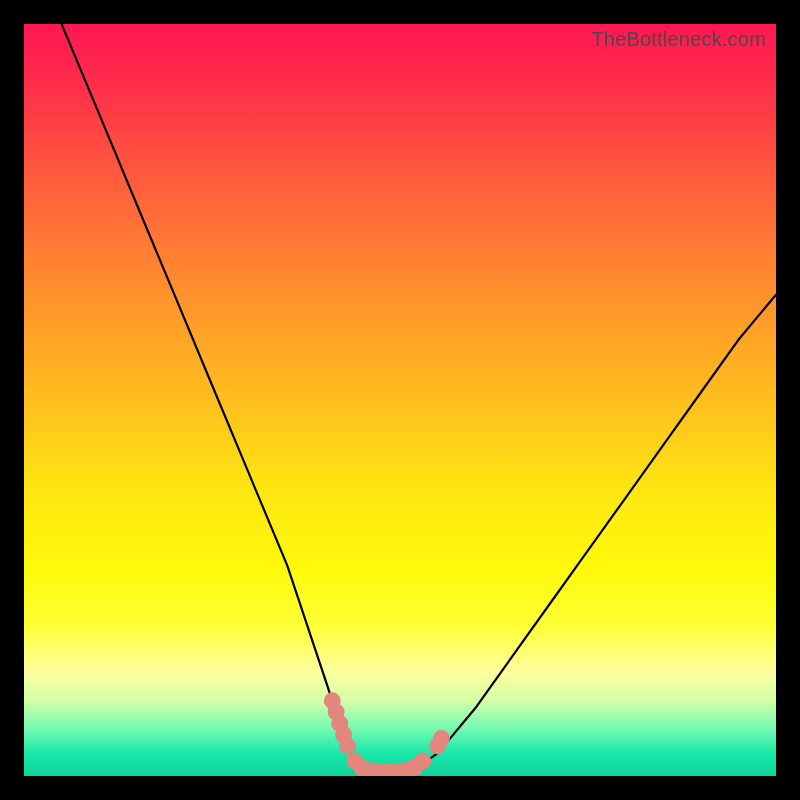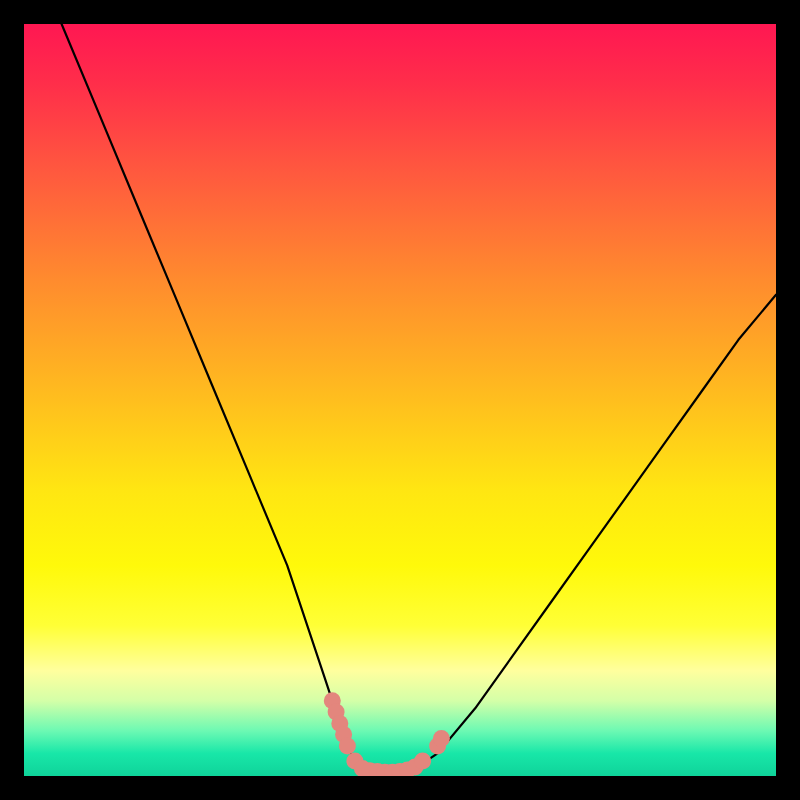--- a/index.html
+++ b/index.html
@@ -83,14 +83,15 @@
           <circle cx="368.5" cy="748.2" r="8.5" fill="#e3867d"></circle>
           <circle cx="376.0" cy="747.5" r="8.5" fill="#e3867d"></circle>
           <circle cx="383.5" cy="746.0" r="8.5" fill="#e3867d"></circle>
           <circle cx="391.0" cy="743.0" r="8.5" fill="#e3867d"></circle>
           <circle cx="398.6" cy="737.0" r="8.5" fill="#e3867d"></circle>
           <circle cx="413.6" cy="721.9" r="8.5" fill="#e3867d"></circle>
           <circle cx="417.4" cy="714.4" r="8.5" fill="#e3867d"></circle>
         </g>
     </svg>
 
+    <div class="watermark">TheBottleneck.com</div>
   </div>
 </div>
 
 </body></html>

